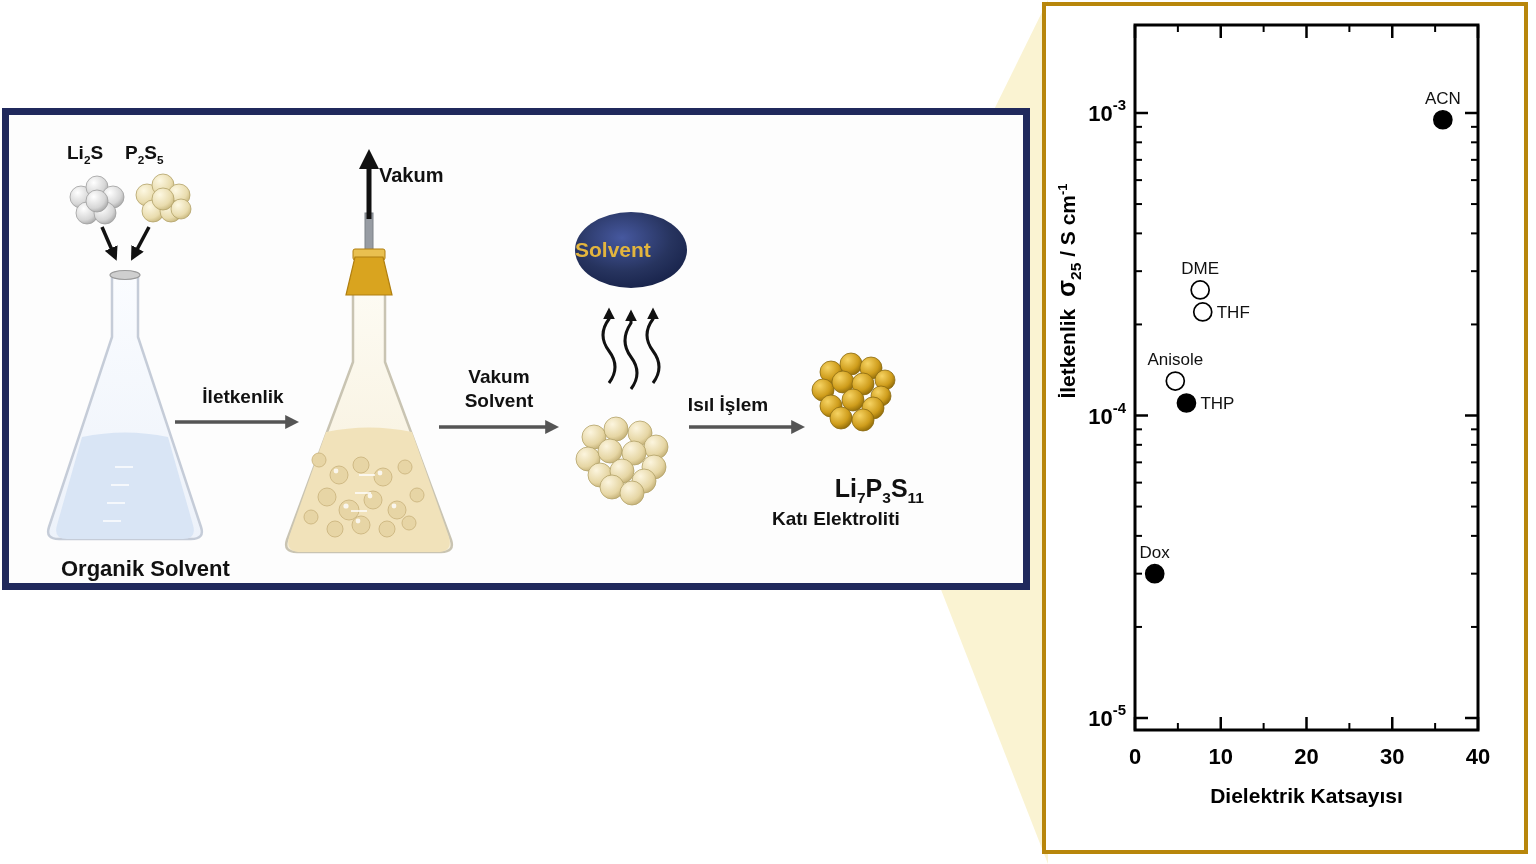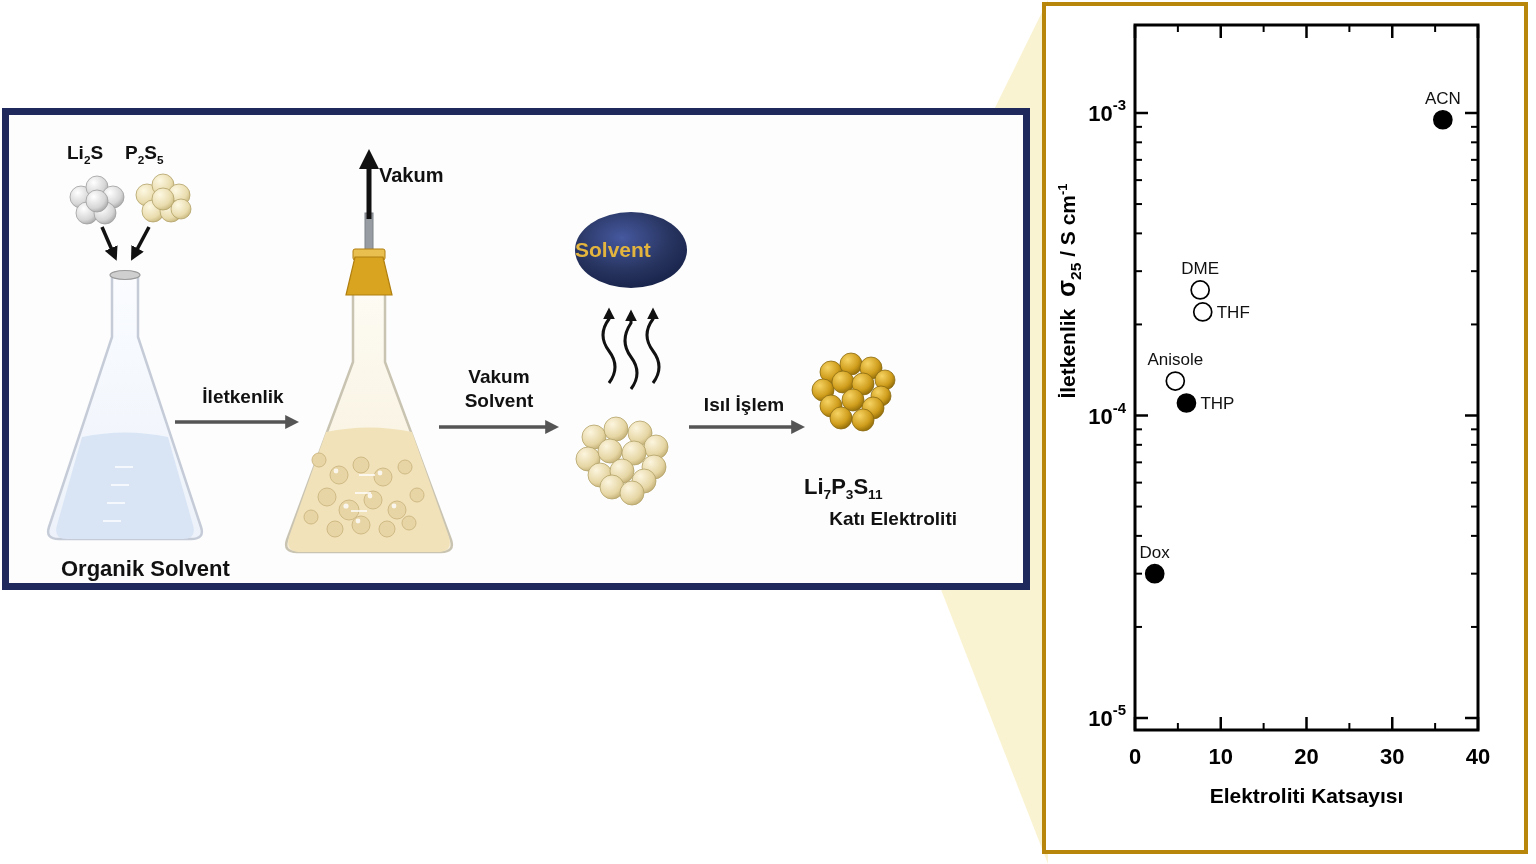--- a/index.html
+++ b/index.html
@@ -15,22 +15,22 @@
                border:7px solid #20295c;background:#fdfdfd;z-index:1}
   .process-art{position:absolute;left:0;top:0}
   .pbox-label{position:absolute;color:#111;font-weight:700;white-space:nowrap;line-height:1.25}
   sub{font-size:.62em}
   sup{font-size:.62em}
   .lbl-reagent{font-size:19px}
   .lbl-caption{font-size:22px}
   .lbl-step{font-size:19px;text-align:center}
   .lbl-vakum{font-size:20px}
   .lbl-solvent{font-size:21px;color:#e3b53e;}
-  .lbl-product{font-size:22px;text-align:left}
-  .lbl-product-cap{font-size:19px;text-align:right}
+  .lbl-product{font-size:25px;text-align:right}
+  .lbl-product-cap{font-size:19px;text-align:left}
 
   
   .chart-box{position:absolute;left:1042px;top:2px;width:486px;height:852px;
              border:4px solid #b8860b;background:#ffffff;z-index:2}
   .chart-inner{position:absolute;inset:0}
   .tick-label{font-family:"Liberation Sans",sans-serif;font-weight:700;font-size:22px;fill:#000}
   .point-label{font-family:"Liberation Sans",sans-serif;font-size:17px;fill:#111}
   .ylabel{position:absolute;left:6px;top:492px;width:414px;height:48px;
           transform:rotate(-90deg);transform-origin:0 0;text-align:center;
           font-weight:700;font-size:21px;color:#000;white-space:nowrap}
@@ -229,21 +229,21 @@
     <div class="pbox-label lbl-reagent" style="left:58px;top:26px"><span>Li</span><sub>2</sub><span>S</span></div>
     <div class="pbox-label lbl-reagent" style="left:116px;top:26px"><span>P</span><sub>2</sub><span>S</span><sub>5</sub></div>
     <div class="pbox-label lbl-caption" style="left:52px;top:440px">Organik Solvent</div>
     <div class="pbox-label lbl-step" style="left:166px;top:270px;width:136px">İletkenlik</div>
     <div class="pbox-label lbl-vakum" style="left:370px;top:48px">Vakum</div>
     <div class="pbox-label lbl-step" style="left:420px;top:250px;width:140px">
       <div>Vakum</div>
       <div>Solvent</div>
     </div>
     <div class="pbox-label lbl-solvent" style="left:566px;top:122px;width:112px">Solvent</div>
-    <div class="pbox-label lbl-step" style="left:660px;top:278px;width:150px">Isıl İşlem</div>
+    <div class="pbox-label lbl-step" style="left:644px;top:278px;width:150px">Isıl İşlem</div>
     <div class="pbox-label lbl-product" style="left:795px;top:358px;width:120px"><span>Li</span><sub>7</sub><span>P</span><sub>3</sub><span>S</span><sub>11</sub></div>
     <div class="pbox-label lbl-product-cap" style="left:763px;top:392px;width:185px">Katı Elektroliti</div>
   </div>
 
   <div class="chart-box">
     <div class="chart-inner">
       <svg id="plot-svg" width="478" height="844" viewBox="0 0 478 844">
           <rect x="89" y="19" width="343" height="705" fill="none" stroke="#000" stroke-width="3"></rect>
           <line x1="89" y1="724" x2="89" y2="711" stroke="#000" stroke-width="2.5"></line>
           <line x1="89" y1="19" x2="89" y2="32" stroke="#000" stroke-width="2.5"></line>
@@ -330,17 +330,17 @@
             <text x="154.45" y="402.9787127396369" text-anchor="start" class="point-label">THP</text>
           </g>
           <g>
             <circle cx="108.7225" cy="567.670820447302" r="9" fill="#000" stroke="#000" stroke-width="1.7"></circle>
             <text x="108.7225" y="551.670820447302" text-anchor="middle" class="point-label">Dox</text>
           </g>
         </svg>
       <div class="ylabel">
         <span>İletkenlik</span>&nbsp;&nbsp;<span class="sigma"><span>σ</span><sub>25</sub></span><span> / S cm</span><sup>-1</sup>
       </div>
-      <div class="xtitle">Elektroliti Katsayısı</div>
+      <div class="xtitle">Dielektrik Katsayısı</div>
     </div>
   </div>
 
 </div>
 
 </body></html>

